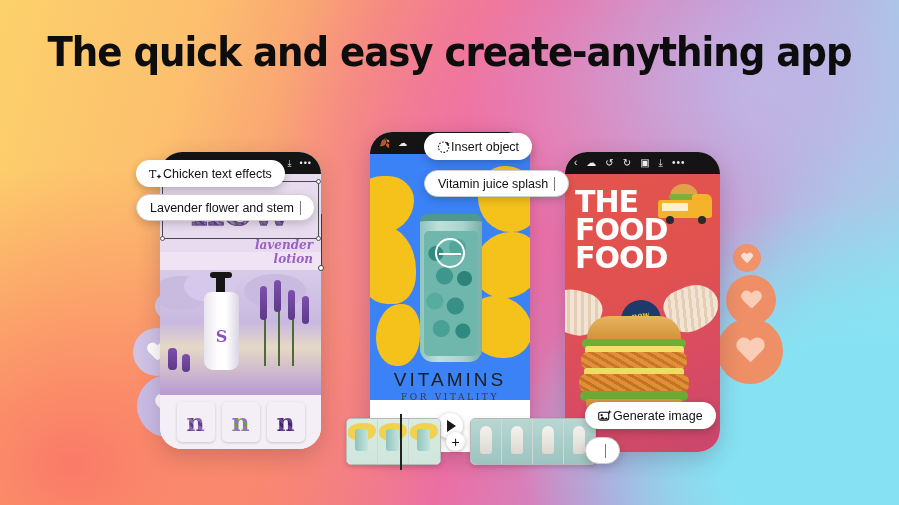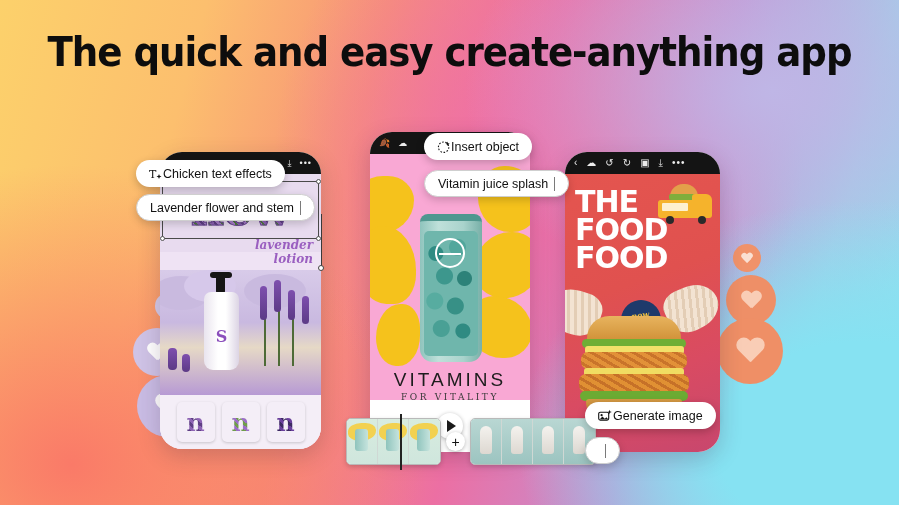--- a/index.html
+++ b/index.html
@@ -76,21 +76,21 @@
     background:#f4eef7;display:flex;align-items:center;justify-content:center;gap:7px;}
   .thumb{width:38px;height:40px;border-radius:5px;background:#fff;
     box-shadow:0 1px 3px rgba(0,0,0,.18);display:flex;align-items:center;justify-content:center;
     font-family:"DejaVu Serif",serif;font-weight:bold;font-size:25px;}
   .t1{background:repeating-linear-gradient(40deg,#8e63b4 0 3px,#5f3f85 3px 6px);-webkit-background-clip:text;background-clip:text;color:transparent;}
   .t2{background:repeating-linear-gradient(40deg,#9b6ec6 0 3px,#6f9c4b 3px 6px);-webkit-background-clip:text;background-clip:text;color:transparent;}
   .t3{background:repeating-linear-gradient(40deg,#6a3f9c 0 3px,#3d2a63 3px 6px);-webkit-background-clip:text;background-clip:text;color:transparent;}
 
   
   #phoneCenter{left:370px;top:132px;width:160px;height:320px;}
-  .vt-canvas{position:absolute;inset:0;background:#f9a8d4;}
+  .vt-canvas{position:absolute;inset:0;background:#3b82f6;}
   .splash{position:absolute;background:#f5c21c;border-radius:50% 42% 58% 38%;}
   .jar{position:absolute;left:50px;top:60px;width:62px;height:148px;
     background:linear-gradient(90deg,#8fc4bd,#bfe0da 30%,#a9d3cc 70%,#78b0a8);
     border-radius:8px 8px 13px 13px;border-top:7px solid #4f978f;}
   .gummies{position:absolute;left:4px;top:10px;right:4px;bottom:6px;
     background:
       radial-gradient(circle at 22% 18%,#2f8c83 0 7px,transparent 8px),
       radial-gradient(circle at 62% 13%,#52a79c 0 8px,transparent 9px),
       radial-gradient(circle at 38% 36%,#3d978d 0 8px,transparent 9px),
       radial-gradient(circle at 75% 38%,#2d8279 0 7px,transparent 8px),

